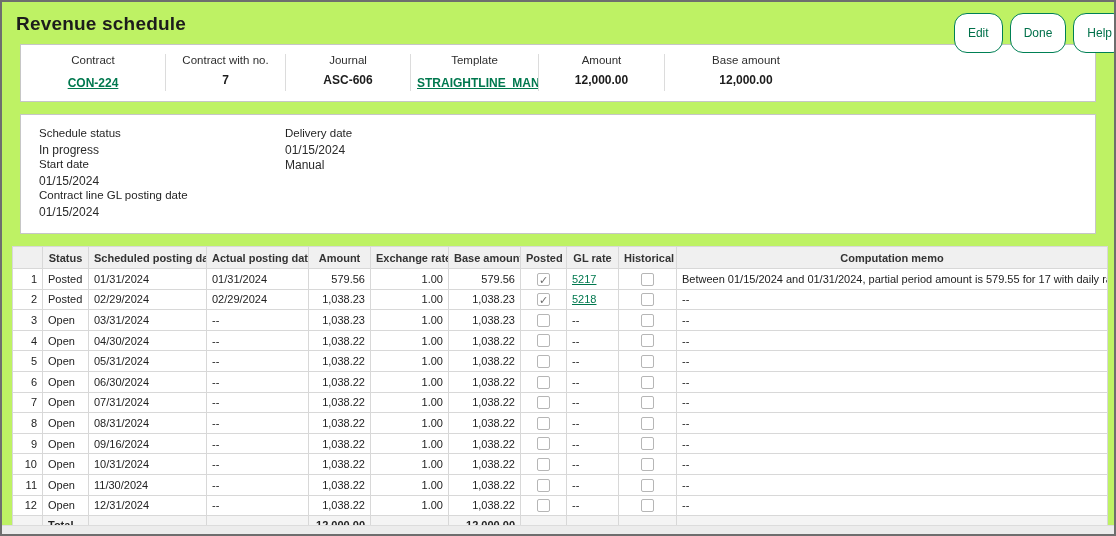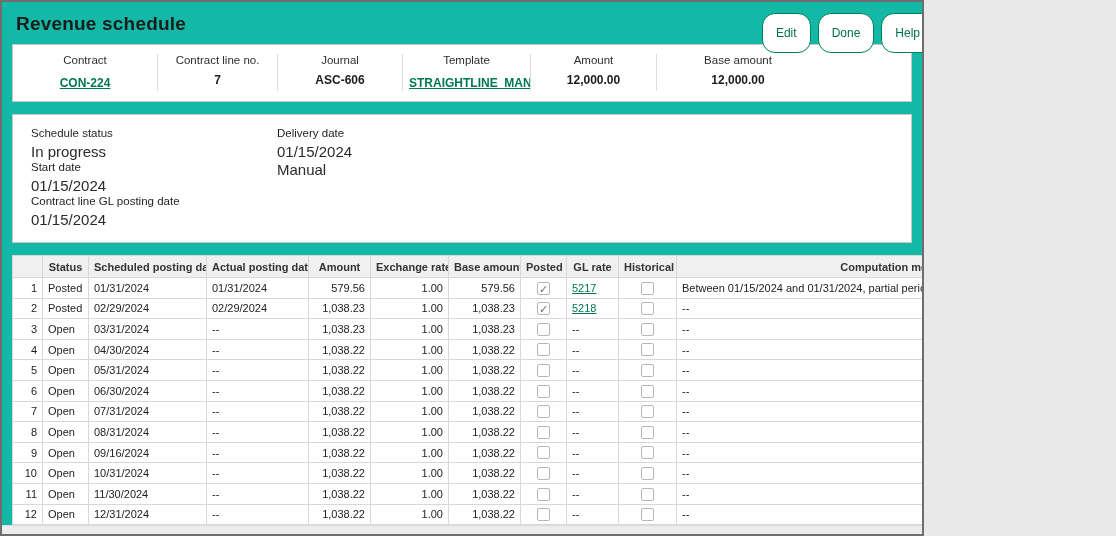--- a/index.html
+++ b/index.html
@@ -1,39 +1,39 @@
 <!DOCTYPE html>
 <html><head>
 <meta charset="utf-8">
 <style>
   * { box-sizing: border-box; margin: 0; padding: 0; }
   html,body { background:#e9e9e9; }
   body { font-family: "Liberation Sans", sans-serif; }
   .frame {
-    width: 924px; height: 536px; background: #14b8a6;
+    width: 1116px; height: 536px; background: #bef264;
     border: 2px solid #6e6e6e; position: relative; overflow: hidden;
   }
   .topbar { display:flex; align-items:center; padding: 11px 14px 9px; position:relative; }
   .page-title { font-size: 19px; font-weight: bold; color: #1c1c1c; letter-spacing: .2px; }
   .topbar-buttons { position:absolute; right:-12px; top:11px; white-space:nowrap; }
   .pill-btn {
     border: 1px solid #008055; color: #00704a; background: #fff;
     border-radius: 13px; padding: 12px 13px; font-size: 12px; margin-left: 7px;
     font-family: "Liberation Sans", sans-serif; cursor: pointer;
   }
-  .card { border: 1px solid #c6c6c6; background: #fff; margin: 0 10px 12px; }
+  .card { border: 1px solid #c6c6c6; background: #fff; margin: 0 18px 12px; }
   .summary { display: flex; padding: 9px 0 10px; }
   .sum-field { text-align: center; border-right: 1px solid #dcdcdc; padding: 0 6px; overflow: hidden; }
   .sum-field:last-child { border-right: none; }
   .sum-label { font-size: 11.5px; color: #2e2e2e; margin-bottom: 7px; }
   .sum-value { font-size: 12px; font-weight: bold; color: #1c1c1c; white-space: nowrap; }
   .green-link { color: #00784e; text-decoration: underline; cursor: pointer; }
   .details { padding: 12px 18px 14px; display: grid; grid-template-columns: 246px 1fr; row-gap: 1px; }
   .dlabel { font-size: 11.5px; color: #1f1f1f; margin-bottom: 4px; }
-  .dvalue { font-size: 15px; color: #2a2a2a; }
+  .dvalue { font-size: 12px; color: #2a2a2a; }
   .sched-table { border-collapse: collapse; margin: 0 10px; width: 1096px; font-size: 11px; table-layout: fixed; }
   .sched-table th, .sched-table td { border: 1px solid #d8d8d8; padding: 3px 5px; color: #222; overflow: hidden; white-space: nowrap; }
   .sched-table th { background: #f0f0f0; font-weight: bold; color: #333; height: 22px; text-align: center; }
   .sched-table td { height: 19px; background: #fff; }
   .sched-table tr.total-row td { background: #f4f4f4; }
   .ta-l { text-align: left; } .ta-r { text-align: right; } .ta-c { text-align: center; }
   .bold { font-weight: bold; }
   .cb {
     display: inline-block; width: 13px; height: 13px; border: 1px solid #b6b6b6;
     background: #fff; border-radius: 2px; line-height: 12px; font-size: 11px;
@@ -47,21 +47,21 @@
 
 <div class="frame">
   <div class="topbar">
     <div class="page-title">Revenue schedule</div>
     <div class="topbar-buttons" id="topButtons"><button class="pill-btn">Edit</button><button class="pill-btn">Done</button><button class="pill-btn">Help</button></div>
   </div>
 
   <div class="card summary" id="summaryCard">
       <div class="sum-field" style="width: 145px;"><div class="sum-label">Contract</div><a class="sum-value green-link">CON-224</a></div>
       <div class="sum-field" style="width: 120px;">
-        <div class="sum-label">Contract line no.</div>
+        <div class="sum-label">Contract with no.</div>
         <div class="sum-value">7</div>
       </div>
       <div class="sum-field" style="width: 125px;">
         <div class="sum-label">Journal</div>
         <div class="sum-value">ASC-606</div>
       </div>
       <div class="sum-field" style="width: 128px;"><div class="sum-label">Template</div><a class="sum-value green-link">STRAIGHTLINE_MANUAL</a></div>
       <div class="sum-field" style="width: 126px;">
         <div class="sum-label">Amount</div>
         <div class="sum-value">12,000.00</div>

